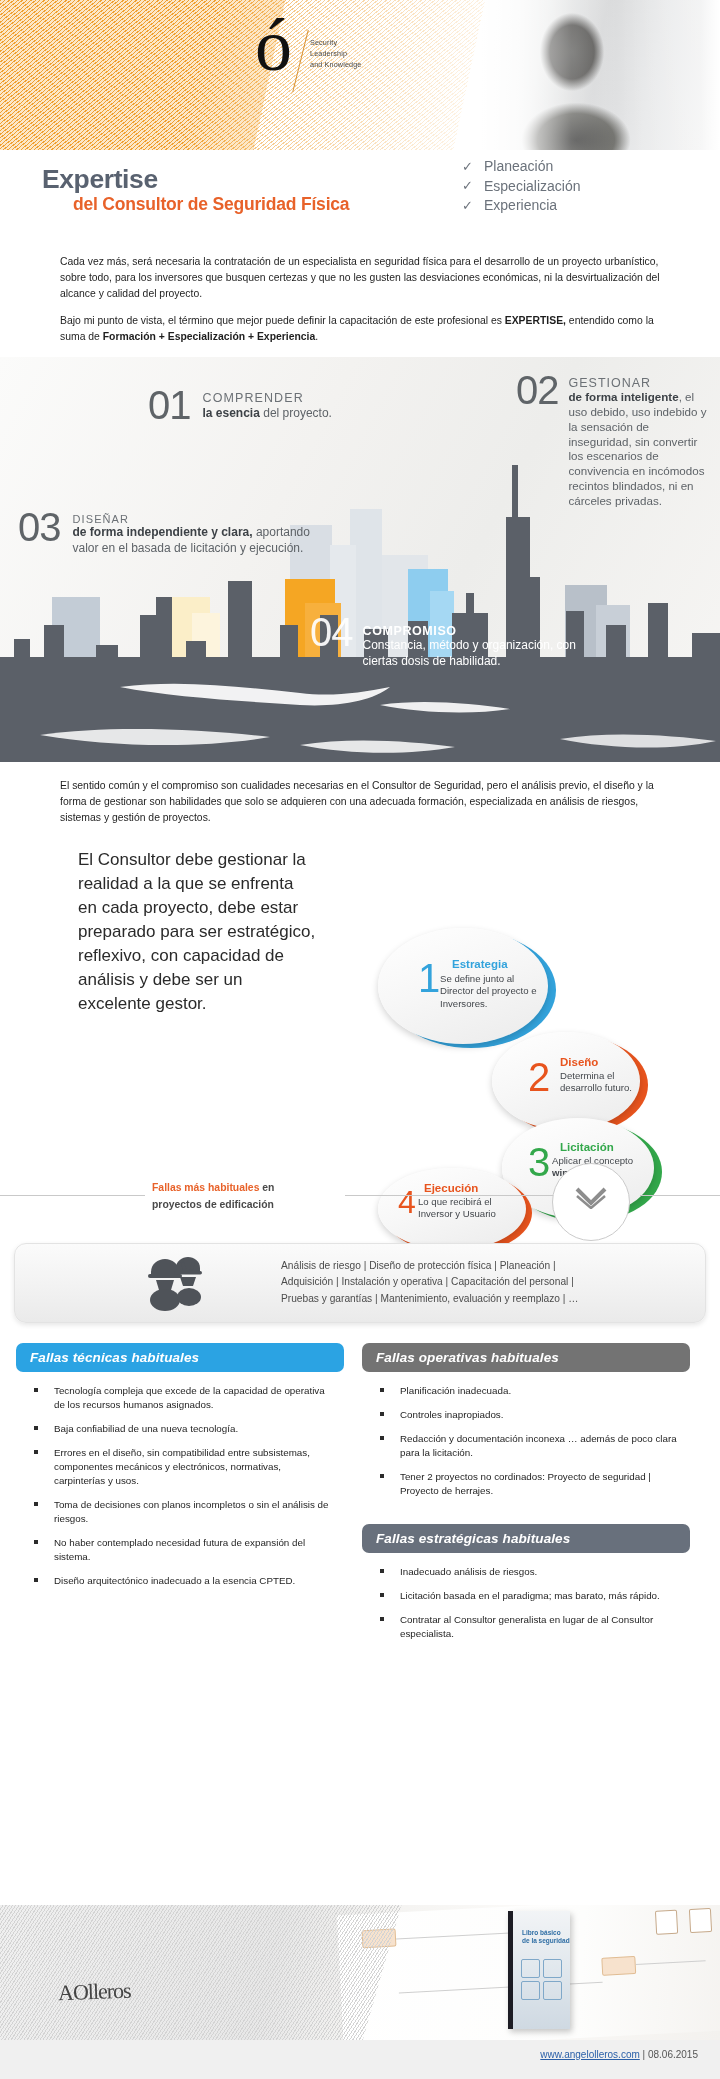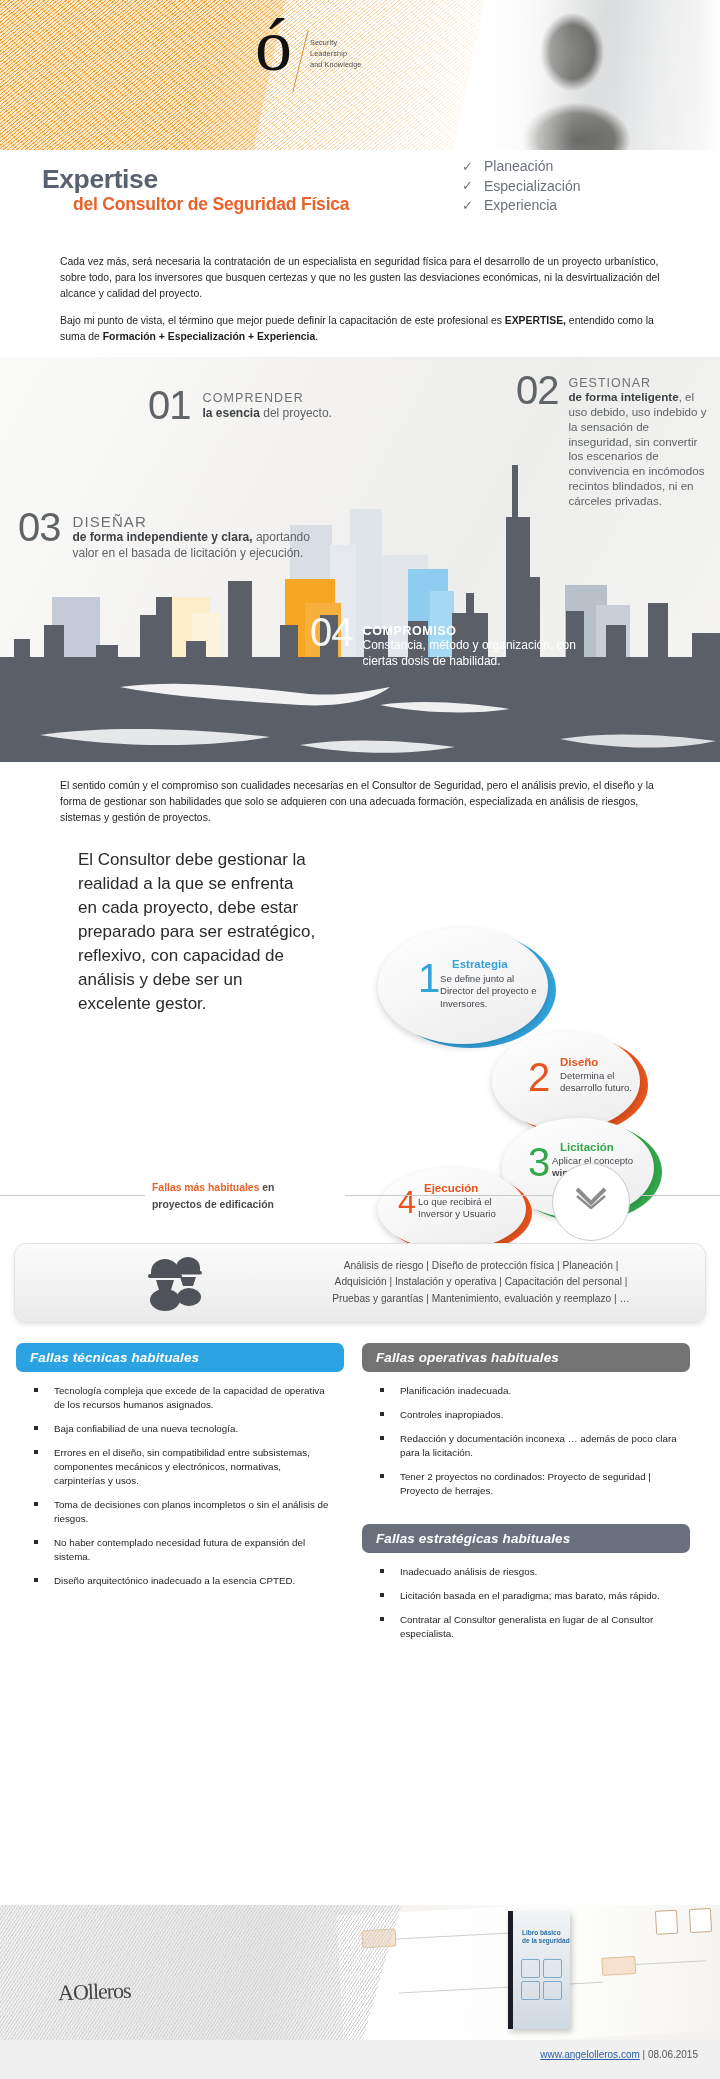--- a/index.html
+++ b/index.html
@@ -160,21 +160,21 @@
   .pt-02 { left: 516px; top: 13px; display:flex; width: 198px; }
   .pt-02 .pt-num { font-size: 40px; color: #5f6468; line-height:1; }
   .pt-02 .pt-body { margin-left: 10px; padding-top: 6px; }
   .pt-02 .pt-title { font-size: 12.5px; letter-spacing: 1px; color: #6c7176; }
   .pt-02 .pt-desc { font-size: 11.6px; color: #5e6368; line-height: 1.28; }
   .pt-02 .pt-desc b { font-weight: bold; color: #3d4247; }
 
   .pt-03 { left: 18px; top: 150px; display:flex; width: 310px; }
   .pt-03 .pt-num { font-size: 40px; color: #5f6468; line-height:1; }
   .pt-03 .pt-body { margin-left: 12px; padding-top: 6px; }
-  .pt-03 .pt-title { font-size: 15px; letter-spacing: 1.1px; color: #6c7176; }
+  .pt-03 .pt-title { font-size: 11px; letter-spacing: 1.1px; color: #6c7176; }
   .pt-03 .pt-desc { font-size: 12px; color: #5e6368; line-height: 1.3; }
   .pt-03 .pt-desc b { font-weight: bold; color: #3d4247; }
 
   .pt-04 { left: 310px; top: 255px; display:flex; width: 300px; }
   .pt-04 .pt-num { font-size: 40px; color: #ffffff; line-height:1; opacity: .92; }
   .pt-04 .pt-body { margin-left: 10px; padding-top: 12px; }
   .pt-04 .pt-title { font-size: 12.5px; letter-spacing: .6px; color: #ffffff; font-weight: bold; }
   .pt-04 .pt-desc { font-size: 12px; color: #ffffff; line-height: 1.3; }
 
   
@@ -288,21 +288,21 @@
     border-radius: 12px;
     background: linear-gradient(180deg,#fbfbfb 0%,#f2f2f2 55%,#eaeaea 100%);
     border: 1px solid #e3e3e3;
     box-shadow: 0 2px 5px rgba(0,0,0,0.10);
   }
   .svc-icon { position: absolute; left: 130px; top: 12px; }
   .svc-text {
     position: absolute;
     right: 24px; top: 14px;
     width: 400px;
-    text-align: center;
+    text-align: left;
     font-size: 10.2px;
     line-height: 1.62;
     color: #4c4c4c;
   }
 
   
   .cols { display: flex; padding: 20px 16px 0 16px; gap: 18px; }
   .col { width: 328px; }
   .cap {
     border-radius: 7px;

